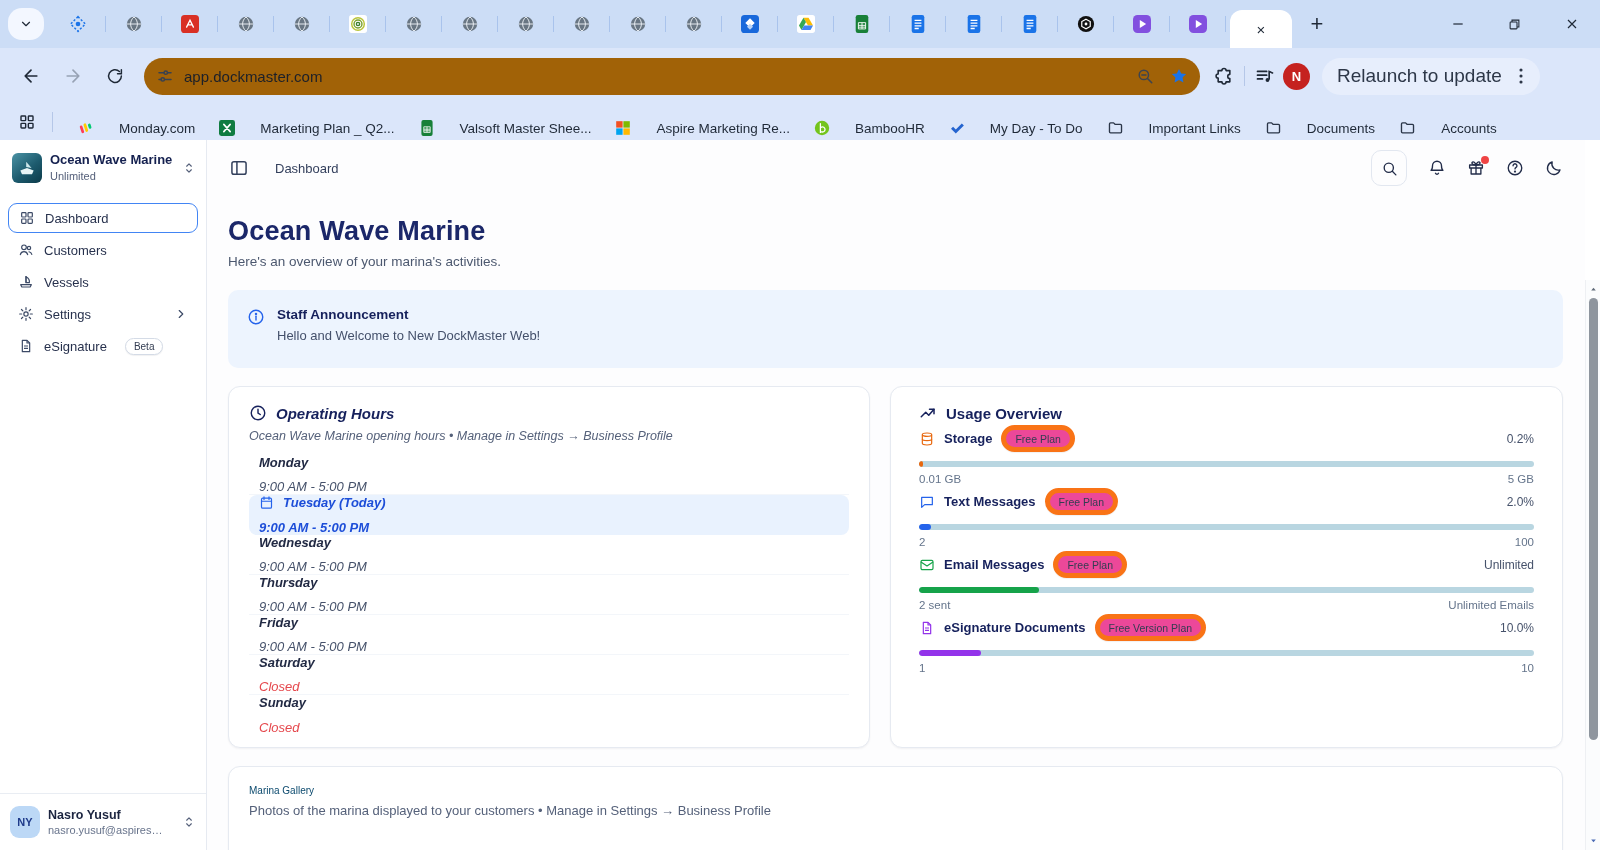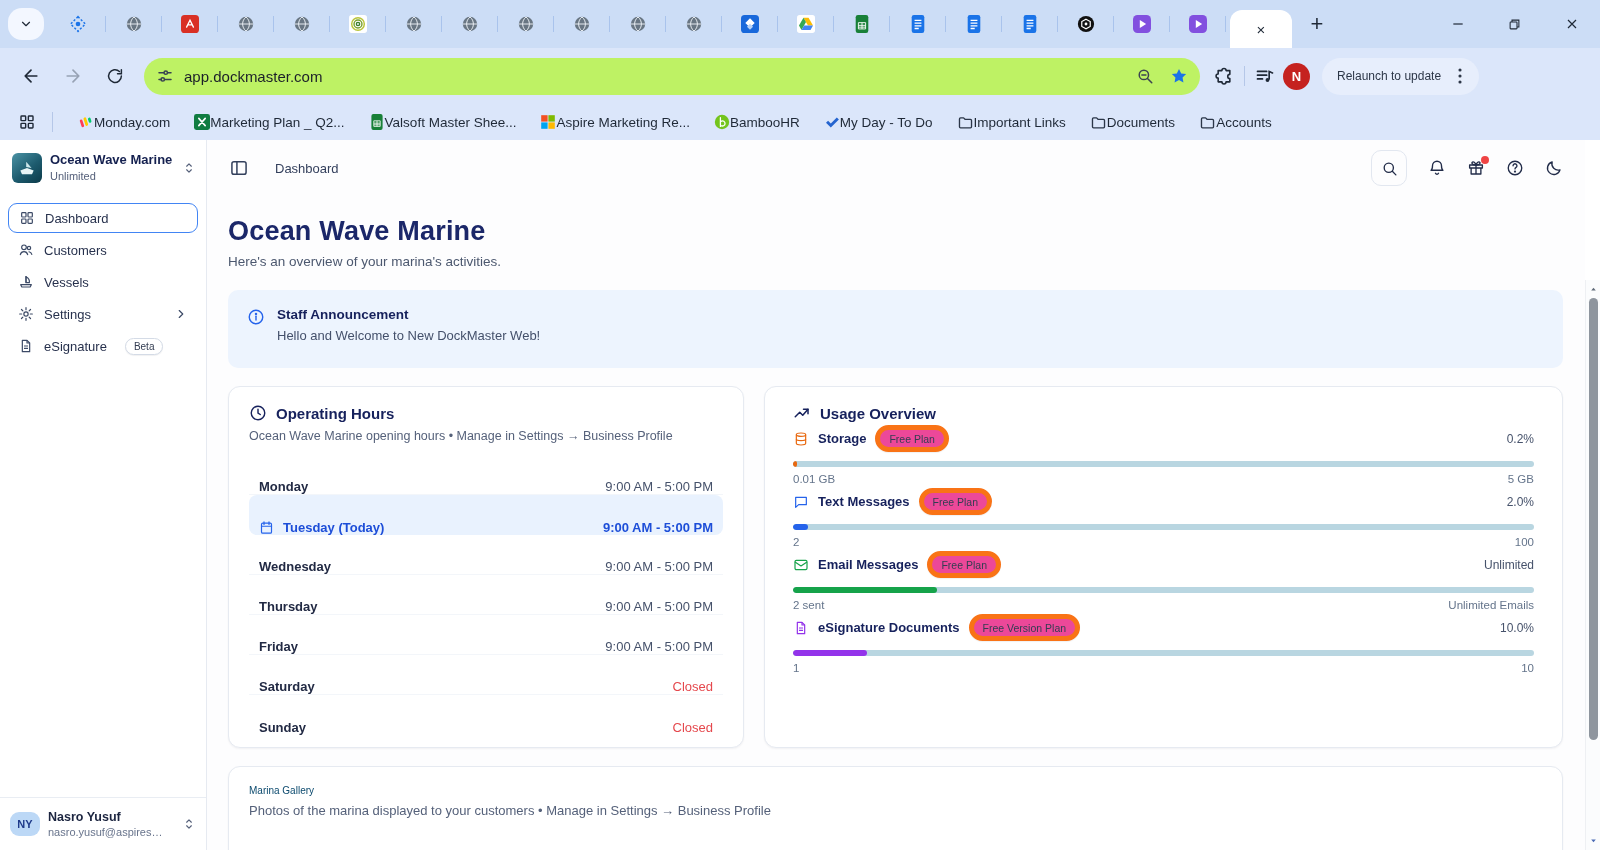--- a/index.html
+++ b/index.html
@@ -21,54 +21,54 @@
   .active-tab { width:62px; height:38px; margin-left:4px; background:#ffffff; border-radius:12px 12px 0 0; align-self:flex-end; display:flex; align-items:center; justify-content:center; position:relative; }
   .tab-close { font-size:15px; color:#1f2937; line-height:1; cursor:default; }
   .newtab { width:30px; height:30px; margin-left:10px; display:flex; align-items:center; justify-content:center; font-size:22px; color:#1f2937; border-radius:50%; }
   .wincontrols { position:absolute; right:0; top:0; height:48px; display:flex; }
   .wc { width:57px; height:100%; display:flex; align-items:center; justify-content:center; color:#1f2937; }
 
   
   .toolbar { position:absolute; top:48px; left:0; right:0; height:56px; background:#dbe6fa; display:flex; align-items:center; padding:0 10px; }
   .tb-btn { width:36px; height:36px; border-radius:50%; display:flex; align-items:center; justify-content:center; color:#1f2937; margin:0 3px; }
   .tb-btn.disabled { color:#97a2b4; }
-  .omnibox { flex:0 0 1056px; height:37px; margin-left:8px; background:#bef264; border-radius:19px; display:flex; align-items:center; padding:12px 12px; }
+  .omnibox { flex:0 0 1056px; height:37px; margin-left:8px; background:#a16207; border-radius:19px; display:flex; align-items:center; padding:12px 12px; }
   .omni-url { font-size:15px; color:#1c2029; margin-left:10px; flex:1; }
   .omni-right { display:flex; align-items:center; gap:16px; color:#3c4350; }
   .ext-area { display:flex; align-items:center; margin-left:14px; color:#1f2937; }
   .vsep { width:1px; height:20px; background:#b5c7e8; margin:0 10px; }
   .profile-avatar { width:27px; height:27px; border-radius:50%; color:#fff; font-size:13px; font-weight:bold; display:flex; align-items:center; justify-content:center; margin:0 8px; }
   .relaunch { height:37px; background:#e7eefc; border-radius:19px; display:flex; align-items:center; padding:0 8px 0 15px; margin-left:4px; }
-  .relaunch-label { font-size:12px; color:#2d3748; }
+  .relaunch-label { font-size:19px; color:#2d3748; }
   .menu-dots { width:22px; height:22px; color:#2d3748; margin-left:8px; }
 
   
   .bookmarks { position:absolute; top:104px; left:0; right:0; height:36px; background:#dbe6fa; display:flex; align-items:center; padding:0 12px; }
   .bm-apps { width:30px; height:28px; display:flex; align-items:center; justify-content:center; color:#1f2937; }
-  .bm { display:flex; align-items:center; gap:0; height:28px; padding:0 9px; border-radius:14px; margin-left:6px; }
+  .bm { display:flex; align-items:flex-end; gap:25px; height:28px; padding:0 9px; border-radius:14px; margin-left:6px; }
   .bm-label { font-size:13.5px; color:#1f2937; white-space:nowrap; }
 
   
   .app { position:absolute; top:140px; left:0; right:0; bottom:0; background:#ffffff; }
 
   .sidebar { position:absolute; left:0; top:0; bottom:0; width:207px; background:#fff; border-right:1px solid #e6eaf1; }
   .ws { display:flex; align-items:center; gap:8px; padding:13px 10px 12px 12px; }
   .ws-logo { width:30px; height:30px; border-radius:6px; background:linear-gradient(140deg,#4b93a5 0%,#1d5b6e 55%,#0c3a49 100%); display:flex; align-items:center; justify-content:center; overflow:hidden; }
   .ws-text { line-height:1.15; min-width:0; }
   .ws-name { font-size:13px; font-weight:bold; color:#14204f; white-space:nowrap; }
   .ws-product { font-size:11px; color:#55607a; margin-top:2px; }
   .ws-selector { margin-left:auto; color:#55607a; }
   .nav { padding:8px 8px 0 8px; }
   .nav-item { height:30px; display:flex; align-items:center; gap:10px; padding:0 10px; border-radius:9px; margin-bottom:2px; color:#27314d; font-size:13px; }
   .nav-item .ic { color:#3c4a66; }
   .nav-item.active { border:1.5px solid #4285f4; background:#fff; }
   .beta { margin-left:8px; font-size:10px; color:#333d52; border:1px solid #d4dbe6; background:#fff; border-radius:999px; padding:2px 8px; box-shadow:0 1px 1px rgba(16,24,40,.06); }
   .nav-chev { margin-left:auto; color:#6a7790; }
   .user { position:absolute; left:0; right:0; bottom:0; border-top:1px solid #e9edf3; padding:12px 10px; display:flex; align-items:center; gap:8px; background:#fff; }
-  .user-avatar { width:30px; height:24px; border-radius:9px; background:#bcd8f6; color:#1e3a8a; font-size:11px; font-weight:bold; display:flex; align-items:center; justify-content:center; }
+  .user-avatar { width:30px; height:32px; border-radius:9px; background:#bcd8f6; color:#1e3a8a; font-size:11px; font-weight:bold; display:flex; align-items:center; justify-content:center; }
   .user-name { font-size:12.5px; font-weight:bold; color:#1c2540; }
   .user-email { font-size:11px; color:#68748c; margin-top:2px; white-space:nowrap; overflow:hidden; text-overflow:ellipsis; max-width:118px; }
   .user-selector { margin-left:auto; color:#55607a; }
 
   .main { position:absolute; left:207px; right:15px; top:0; bottom:0; background:#fdfdfe; overflow:hidden; }
   .main-header { height:56px; display:flex; align-items:center; padding:0 22px; }
   .panel-btn { color:#33405c; display:flex; }
   .breadcrumb { font-size:13px; color:#333f5c; margin-left:26px; }
   .hdr-actions { margin-left:auto; display:flex; align-items:center; gap:21px; }
   .hdr-icon { color:#222c49; position:relative; display:flex; }
@@ -83,23 +83,23 @@
   .banner .ic { color:#2563eb; margin-top:1px; }
   .banner-title { font-size:13.5px; font-weight:bold; color:#16215c; }
   .banner-msg { font-size:13px; color:#44506b; margin-top:6px; }
 
   .cards { margin-top:18px; display:flex; gap:20px; align-items:stretch; }
   .card { background:#fff; border:1px solid #e6eaf1; border-radius:12px; box-shadow:0 1px 2px rgba(16,24,40,.05); }
   .card-title-row { display:flex; align-items:center; gap:9px; color:#16215c; }
   .card-title { font-size:15px; font-weight:bold; color:#16215c; }
   .card-sub { font-size:12.5px; color:#55617a; margin-top:7px; }
 
-  .oh-card { width:516px; padding:17px 20px 12px 20px; min-height:360px; }
+  .oh-card { width:642px; padding:17px 20px 12px 20px; min-height:360px;font-style:italic; }
   .oh-rows { margin-top:12px; }
-  .oh-row { height:40px; display:flex; align-items:flex-end; justify-content:space-between; padding:0 10px; border-bottom:1px solid #f3f6fa; }
+  .oh-row { height:40px; display:flex; align-items:flex-start; justify-content:space-between; padding:0 10px; border-bottom:1px solid #f3f6fa;flex-direction:column; }
   .oh-row:last-child { border-bottom:none; }
   .oh-day { font-size:13px; font-weight:bold; color:#222a44; }
   .oh-time { font-size:13px; color:#46526b; }
   .oh-row.today { background:#e9f2fe; border-radius:8px; border-bottom:none; }
   .oh-row.today .left { display:flex; align-items:center; gap:9px; }
   .oh-row.today .ic { color:#2563eb; }
   .oh-row.today .oh-day { color:#1d4ed8; font-weight:bold; }
   .oh-row.today .oh-time { color:#1d4ed8; font-weight:bold; }
   .oh-time.closed { color:#e5484d; }
 

